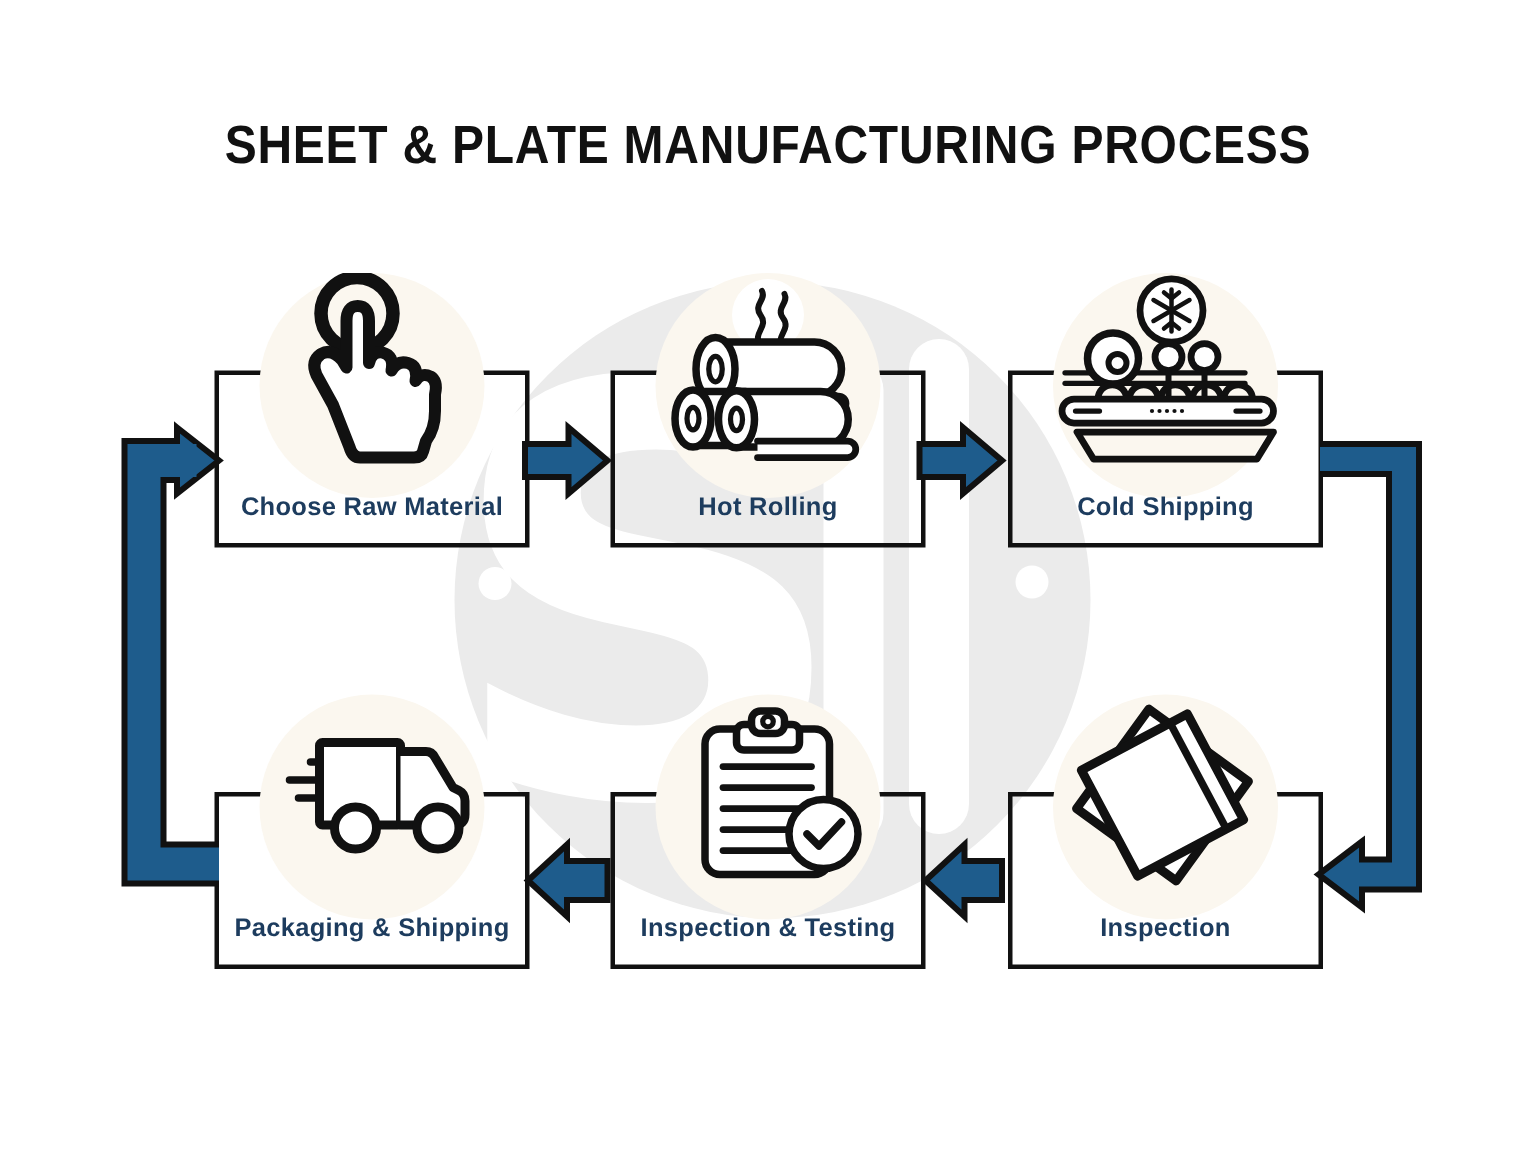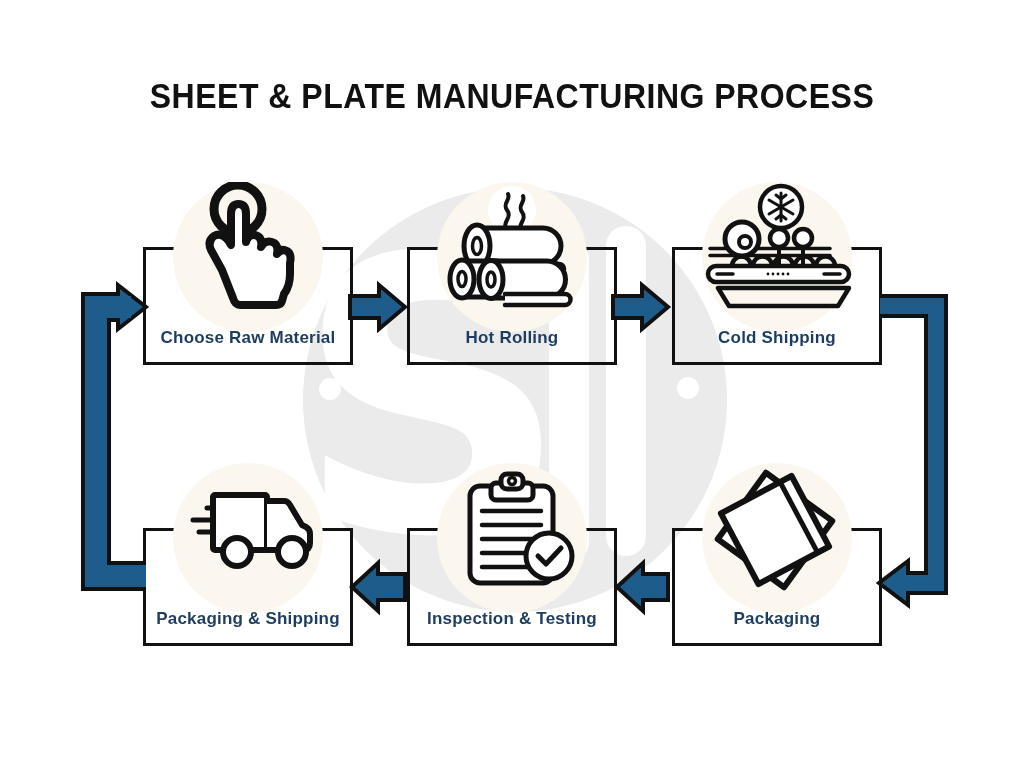--- a/index.html
+++ b/index.html
@@ -142,21 +142,21 @@
       <svg viewBox="0 0 150 150">
         <g fill="#ffffff" stroke="var(--line-black)" stroke-linejoin="round">
           <rect x="32" y="26" width="82" height="82" transform="rotate(36 73 67)" stroke-width="6"></rect>
           <g transform="rotate(-28 73 67)">
             <rect x="33" y="27" width="80" height="80" stroke-width="6"></rect>
             <line x1="100" y1="27" x2="100" y2="107" stroke-width="5"></line>
           </g>
         </g>
       </svg>
     </div>
-    <div class="step-label">Packaging</div>
+    <div class="step-label">Inspection</div>
   </div>
 
   <div class="step s6">
     <div class="icon-circle">
       <svg viewBox="0 0 150 150">
         <g fill="none" stroke="var(--line-black)" stroke-linecap="round" stroke-linejoin="round">
           <g stroke-width="5">
             <line x1="34" y1="45" x2="57" y2="45"></line>
             <line x1="20" y1="57" x2="52" y2="57"></line>
             <line x1="26" y1="69" x2="49" y2="69"></line>

